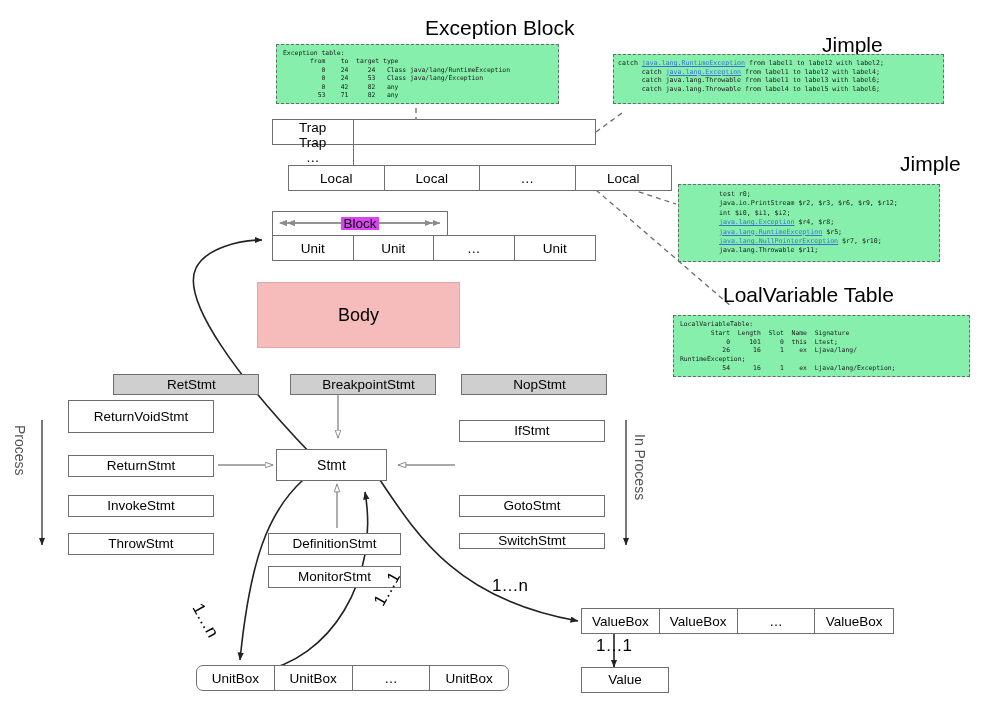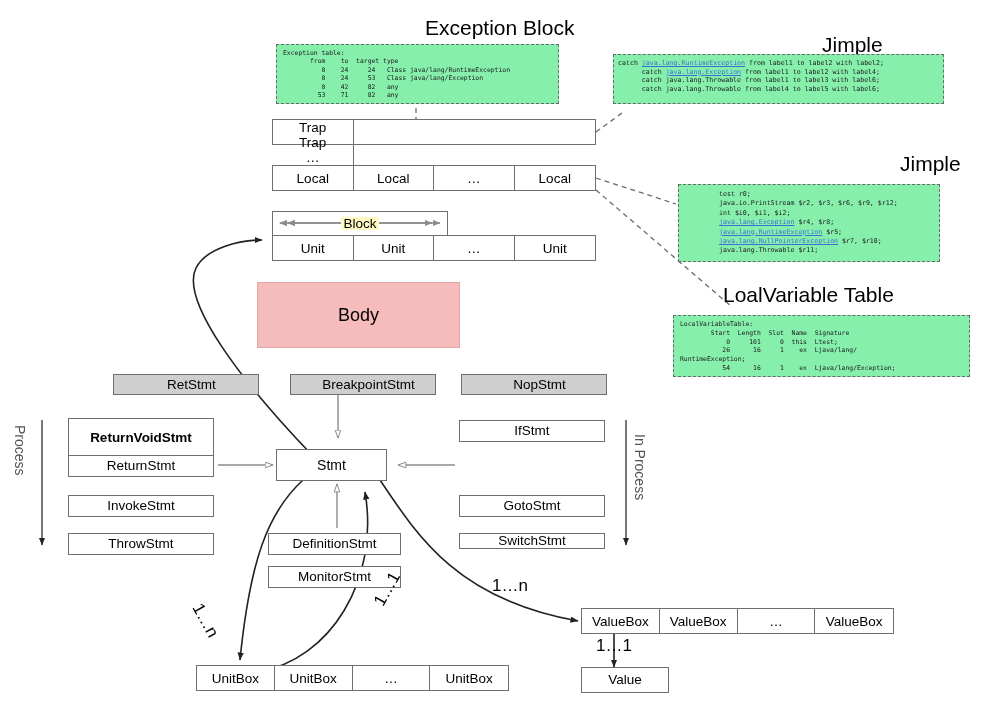--- a/index.html
+++ b/index.html
@@ -108,29 +108,29 @@
 
   <div class="codebox" id="lvt-code" style="left:673px;top:315px;width:297px;height:62px;padding:4px 6px;font-size:6.4px;line-height:8.8px;"><span class="ln">LocalVariableTable:</span><span class="ln">        Start  Length  Slot  Name  Signature</span><span class="ln">            0     101     0  this  Ltest;</span><span class="ln">           26      16     1    ex  Ljava/lang/</span><span class="ln">RuntimeException;</span><span class="ln">           54      16     1    ex  Ljava/lang/Exception;</span></div>
 
   <div class="strip" id="strip-trap" style="left:272px;top:119px;width:324px;height:26px;flex-direction:column;">
       <div class="cell" style="width: 25%;">Trap</div>
       <div class="cell" style="width: 25%;">Trap</div>
       <div class="cell" style="width: 25%;">…</div>
       <div class="cell" style="width: 25%;">Trap</div>
     </div>
 
-  <div class="strip" id="strip-local" style="left:272px;top:165px;width:324px;height:26px;">
+  <div class="strip" id="strip-local" style="left:288px;top:165px;width:384px;height:26px;">
       <div class="cell" style="width: 25%;">Local</div>
       <div class="cell" style="width: 25%;">Local</div>
       <div class="cell" style="width: 25%;">…</div>
       <div class="cell" style="width: 25%;">Local</div>
     </div>
 
   <div class="box" style="left:272px;top:211px;width:176px;height:24px;border-bottom:none;background:transparent;">
-    <span style="position:relative;background:#fef9c3;padding:0 2px;font-size:13.5px;">Block</span>
+    <span style="position:relative;background:#d946ef;padding:0 2px;font-size:13.5px;">Block</span>
   </div>
 
   <div class="strip" id="strip-unit" style="left:272px;top:235px;width:324px;height:26px;">
       <div class="cell" style="width: 25%;">Unit</div>
       <div class="cell" style="width: 25%;">Unit</div>
       <div class="cell" style="width: 25%;">…</div>
       <div class="cell" style="width: 25%;">Unit</div>
     </div>
 
   <div class="box pink" style="left:257px;top:282px;width:203px;height:66px;font-size:18px;">
@@ -140,21 +140,21 @@
   <div class="box gray" style="left:113px;top:374px;width:146px;height:21px;">
     <span>RetStmt</span>
   </div>
   <div class="box gray" style="left:290px;top:374px;width:146px;height:21px;">
     <span>BreakpointStmt</span>
   </div>
   <div class="box gray" style="left:461px;top:374px;width:146px;height:21px;">
     <span>NopStmt</span>
   </div>
 
-  <div class="box" style="left:68px;top:418px;width:146px;height:40px;font-weight:bold;">
+  <div class="box" style="left:68px;top:400px;width:146px;height:33px;">
     <span>ReturnVoidStmt</span>
   </div>
   <div class="box" style="left:68px;top:455px;width:146px;height:22px;">
     <span>ReturnStmt</span>
   </div>
   <div class="box" style="left:68px;top:495px;width:146px;height:22px;">
     <span>InvokeStmt</span>
   </div>
   <div class="box" style="left:68px;top:533px;width:146px;height:22px;">
     <span>ThrowStmt</span>
@@ -174,21 +174,21 @@
     <span>Stmt</span>
   </div>
 
   <div class="box" style="left:268px;top:533px;width:133px;height:22px;">
     <span>DefinitionStmt</span>
   </div>
   <div class="box" style="left:268px;top:566px;width:133px;height:22px;">
     <span>MonitorStmt</span>
   </div>
 
-  <div class="strip" id="strip-unitbox" style="left:196px;top:665px;width:313px;height:26px;">
+  <div class="strip" id="strip-unitbox" style="left:196px;top:665px;width:313px;height:26px;border-radius:7px;">
       <div class="cell" style="width: 25%;">UnitBox</div>
       <div class="cell" style="width: 25%;">UnitBox</div>
       <div class="cell" style="width: 25%;">…</div>
       <div class="cell" style="width: 25%;">UnitBox</div>
     </div>
 
   <div class="strip" id="strip-valuebox" style="left:581px;top:608px;width:313px;height:26px;">
       <div class="cell" style="width: 25%;">ValueBox</div>
       <div class="cell" style="width: 25%;">ValueBox</div>
       <div class="cell" style="width: 25%;">…</div>

